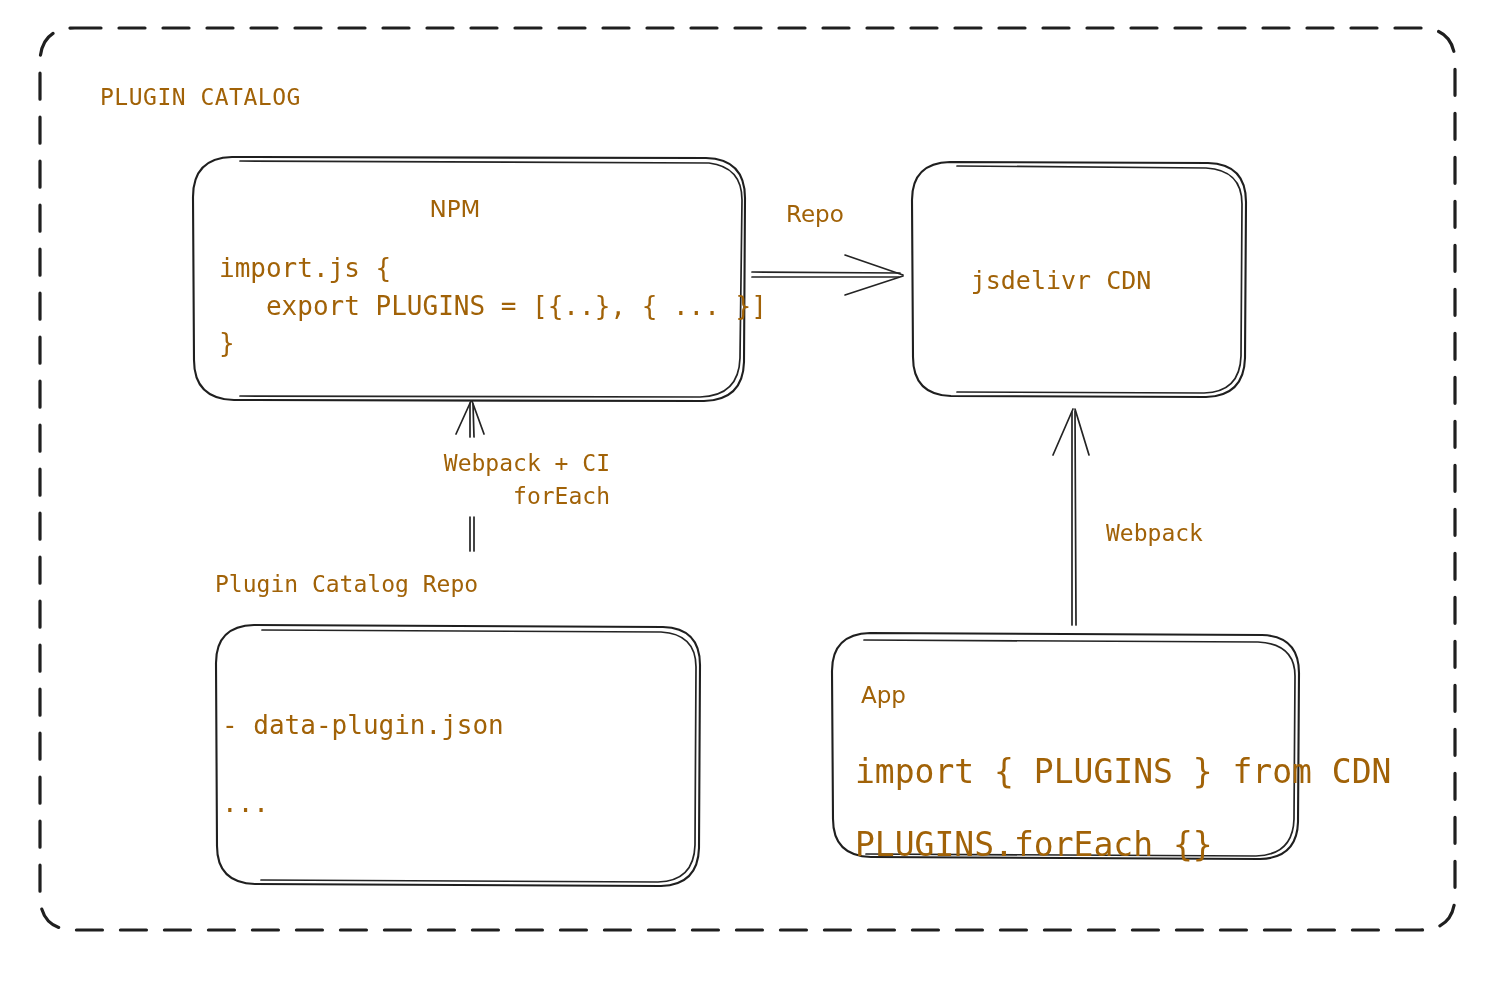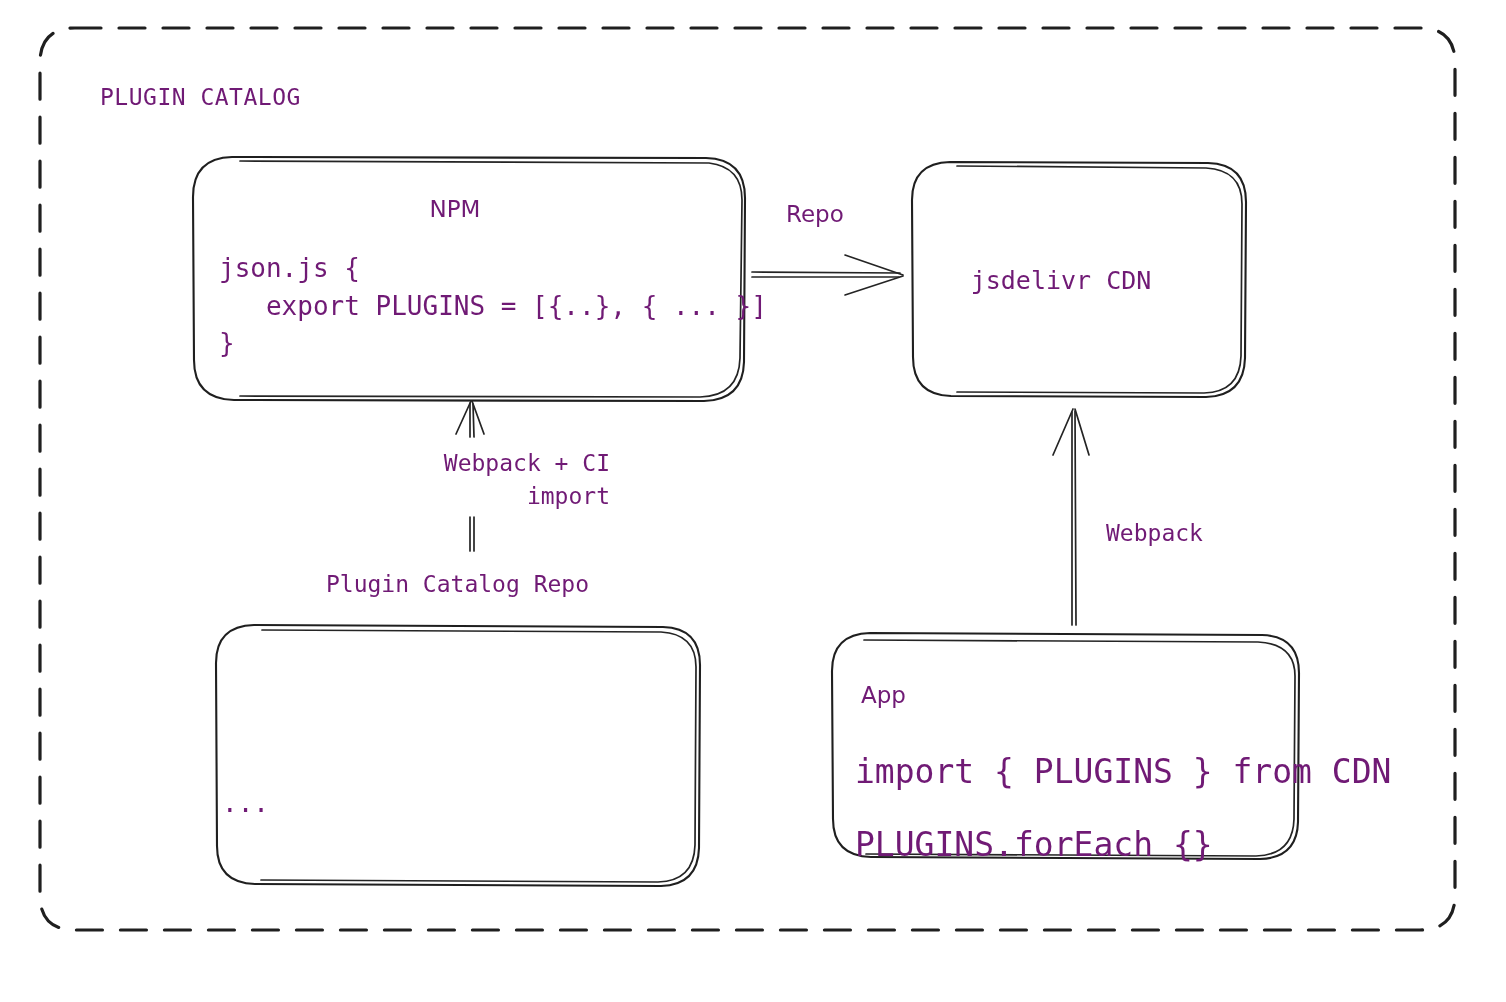--- a/index.html
+++ b/index.html
@@ -42,21 +42,21 @@
   }
   .dashed {
     fill: none;
     stroke: #1f1f1f;
     stroke-width: 3.2;
     stroke-linecap: round;
     stroke-dasharray: 26 18;
   }
   .txt {
     position: absolute;
-    color: #701a75;
+    color: #a16207;
     white-space: pre;
     line-height: 1.5;
   }
   .mono {
     font-family: "DejaVu Sans Mono", monospace;
   }
   .sans {
     font-family: "DejaVu Sans", sans-serif;
   }
   #group-title {
@@ -95,21 +95,20 @@
     top: 447px;
     width: 280px;
     text-align: right;
     font-size: 23px;
     line-height: 1.45;
   }
   #repo-label {
     left: 215px;
     top: 567px;
     width: 485px;
-    text-align: center;
     font-size: 23px;
   }
   #repo-list {
     left: 222px;
     top: 706px;
     font-size: 26px;
     line-height: 1.5;
   }
   #import-label {
     left: 1106px;
@@ -181,31 +180,31 @@
       <path class="stroke-thin" d="M 1053 455 L 1073 409"></path>
       <path class="stroke-thin" d="M 1089 455 L 1075 409"></path>
     </g>
 
   </svg>
 
   <div class="txt mono" id="group-title">PLUGIN CATALOG</div>
 
   <div class="txt sans" id="npm-title">NPM</div>
 
-  <div class="txt mono" id="npm-code"><span>json.js {</span><br><span>   export PLUGINS = [{..}, { ... }]</span><br><span>}</span></div>
+  <div class="txt mono" id="npm-code"><span>import.js {</span><br><span>   export PLUGINS = [{..}, { ... }]</span><br><span>}</span></div>
 
   <div class="txt mono" id="cdn-title">jsdelivr CDN</div>
 
   <div class="txt sans" id="cache-label">Repo</div>
 
-  <div class="txt mono" id="webpack-label"><span>Webpack + CI</span><br><span>import</span></div>
+  <div class="txt mono" id="webpack-label"><span>Webpack + CI</span><br><span>forEach</span></div>
 
   <div class="txt mono" id="repo-label">Plugin Catalog Repo</div>
 
-  <div class="txt mono" id="repo-list"><br><br><span>...</span></div>
+  <div class="txt mono" id="repo-list"><span>- data-plugin.json</span><br><br><span>...</span></div>
 
   <div class="txt mono" id="import-label">Webpack</div>
 
   <div class="txt sans" id="app-title">App</div>
 
   <div class="txt mono" id="app-code"><span>import { PLUGINS } from CDN</span><br><span>PLUGINS.forEach {}</span></div>
 
 </div>
 
 </body></html>

